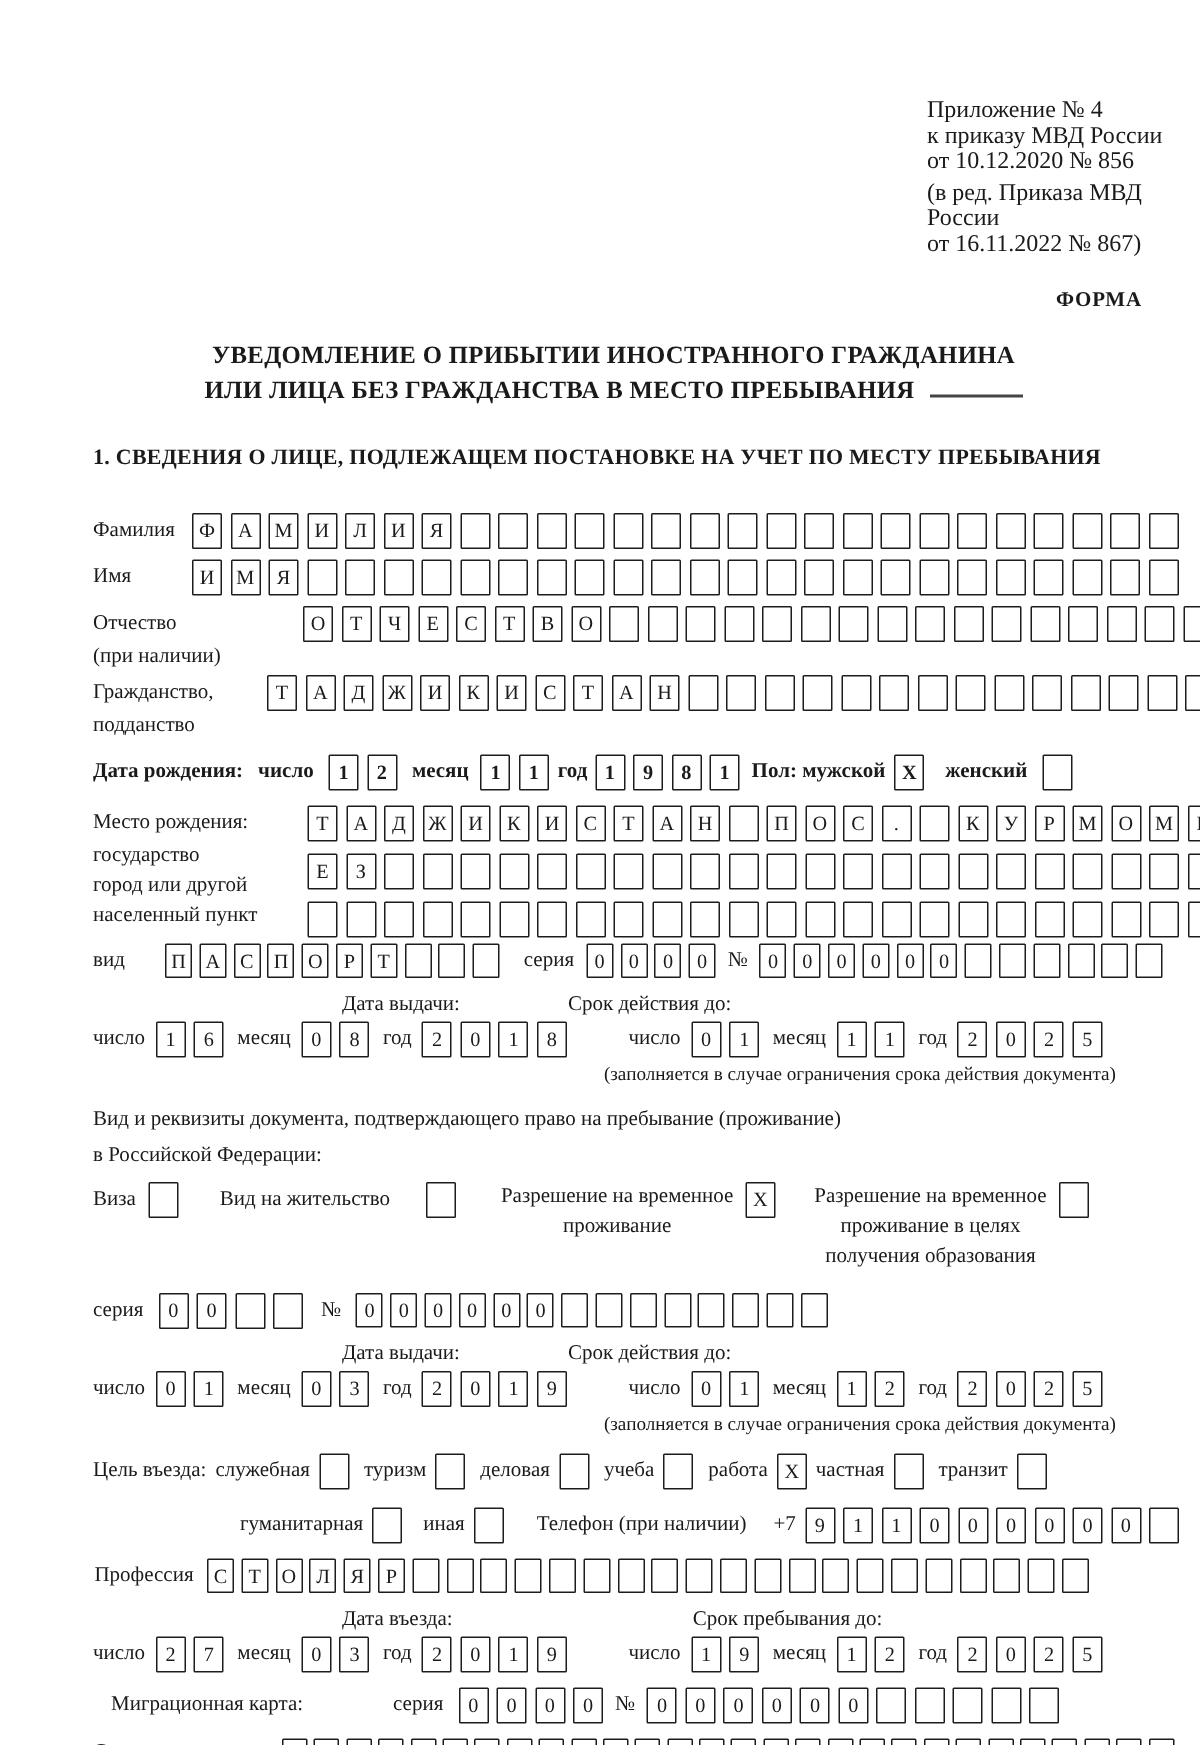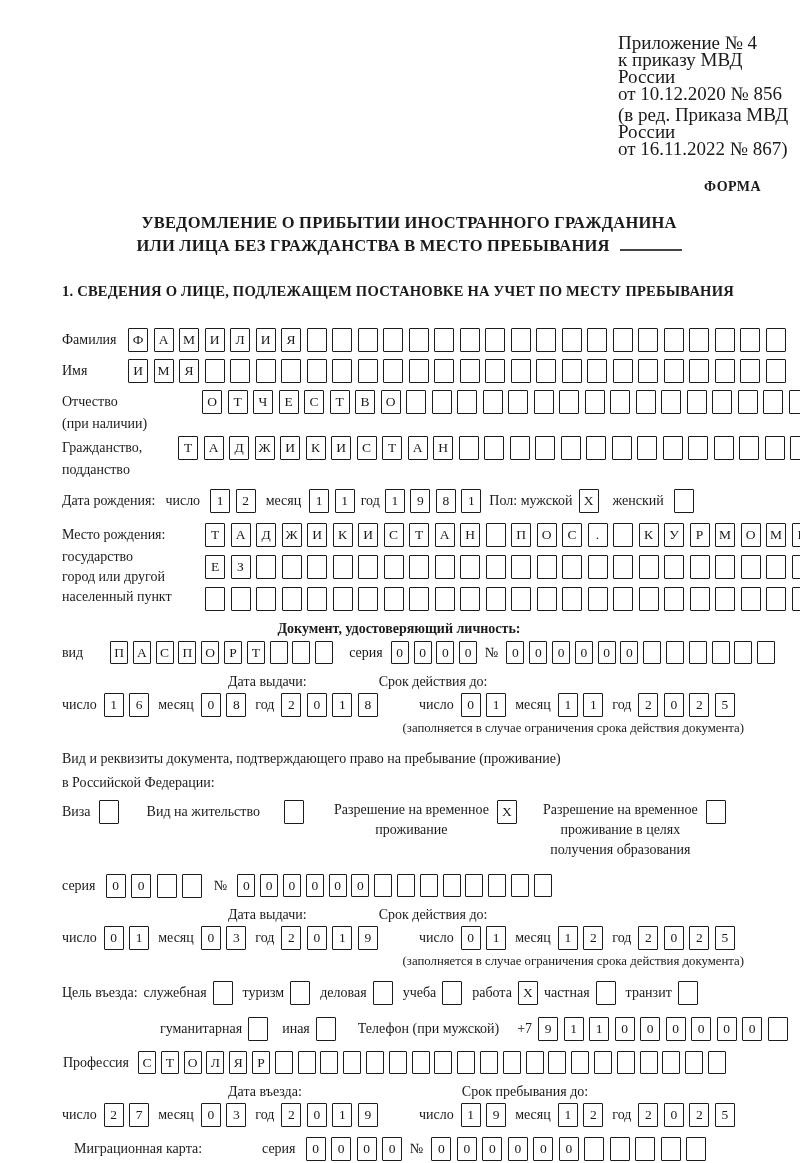--- a/index.html
+++ b/index.html
@@ -1,20 +1,20 @@
 <!DOCTYPE html>
 <html lang="ru"><head>
 <meta charset="utf-8">
 <style>
   html,body{margin:0;padding:0;background:#ffffff;}
   body{width:800px;min-height:1163px;font-family:"Liberation Serif","DejaVu Serif",serif;color:#1a1a1a;}
   .page{box-sizing:border-box;width:800px;min-height:1163px;padding:34px 4px 30px 62px;position:relative;}
 
   
-  .hdr{margin-left:556px;font-size:19px;line-height:17px;}
+  .hdr{margin-left:556px;font-size:16px;line-height:17px;margin-top:31px;}
   .hdr .gap{height:4px;}
   .forma{margin-top:22px;margin-left:642px;font-weight:bold;font-size:14px;letter-spacing:.5px;}
 
   
   .title{margin-top:16px;text-align:center;font-weight:bold;font-size:16.5px;line-height:23px;letter-spacing:.2px;padding-right:40px;}
   .title-underline{display:inline-block;width:62px;border-bottom:2.4px solid #444;height:14px;margin-left:10px;}
   .sec1{margin-top:26px;font-weight:bold;font-size:14.6px;letter-spacing:.2px;}
 
   
   .frow{display:flex;align-items:flex-start;margin-top:7px;}
@@ -196,21 +196,21 @@
         <span class="cell"></span>
         <span class="cell"></span>
         <span class="cell"></span>
         <span class="cell"></span>
         <span class="cell"></span>
         <span class="cell"></span>
         <span class="cell"></span>
       </span>
   </div>
 
-  <div class="frow" style="margin-top:9px;">
+  <div class="frow" style="margin-top:9px;font-weight:bold;">
     <span class="inlbl" style="margin-right:10px;">Дата рождения:</span>
     <span class="inlbl" style="margin-right:10px;">число</span>
     <span class="cells" style="margin-right:10px;">
         <span class="cell">1</span>
         <span class="cell">2</span>
       </span>
     <span class="inlbl" style="margin-right:8px;">месяц</span>
     <span class="cells" style="margin-right:6px;">
         <span class="cell">1</span>
         <span class="cell">1</span>
@@ -314,21 +314,20 @@
           <span class="cell"></span>
           <span class="cell"></span>
           <span class="cell"></span>
           <span class="cell"></span>
           <span class="cell"></span>
           <span class="cell"></span>
         </span>
     </span>
   </div>
 
-  <div class="dochead">Документ, удостоверяющий личность:</div>
 
   <div class="frow" style="margin-top:4px;">
     <span class="inlbl" style="width:48px;">вид</span>
     <span class="cells sm" style="margin-right:16px;">
         <span class="cell">П</span>
         <span class="cell">А</span>
         <span class="cell">С</span>
         <span class="cell">П</span>
         <span class="cell">О</span>
         <span class="cell">Р</span>
@@ -544,21 +543,21 @@
 
   <div class="purpose-line indent98">
     <span class="inlbl">гуманитарная</span>
     <span class="cells" style="margin-right:14px;">
         <span class="cell"></span>
       </span>
     <span class="inlbl">иная</span>
     <span class="cells" style="margin-right:22px;">
         <span class="cell"></span>
       </span>
-    <span class="inlbl" style="margin-right:18px;">Телефон (при мужской)</span>
+    <span class="inlbl" style="margin-right:18px;">Телефон (при наличии)</span>
     <span class="inlbl">+7</span>
     <span class="cells">
         <span class="cell">9</span>
         <span class="cell">1</span>
         <span class="cell">1</span>
         <span class="cell">0</span>
         <span class="cell">0</span>
         <span class="cell">0</span>
         <span class="cell">0</span>
         <span class="cell">0</span>

